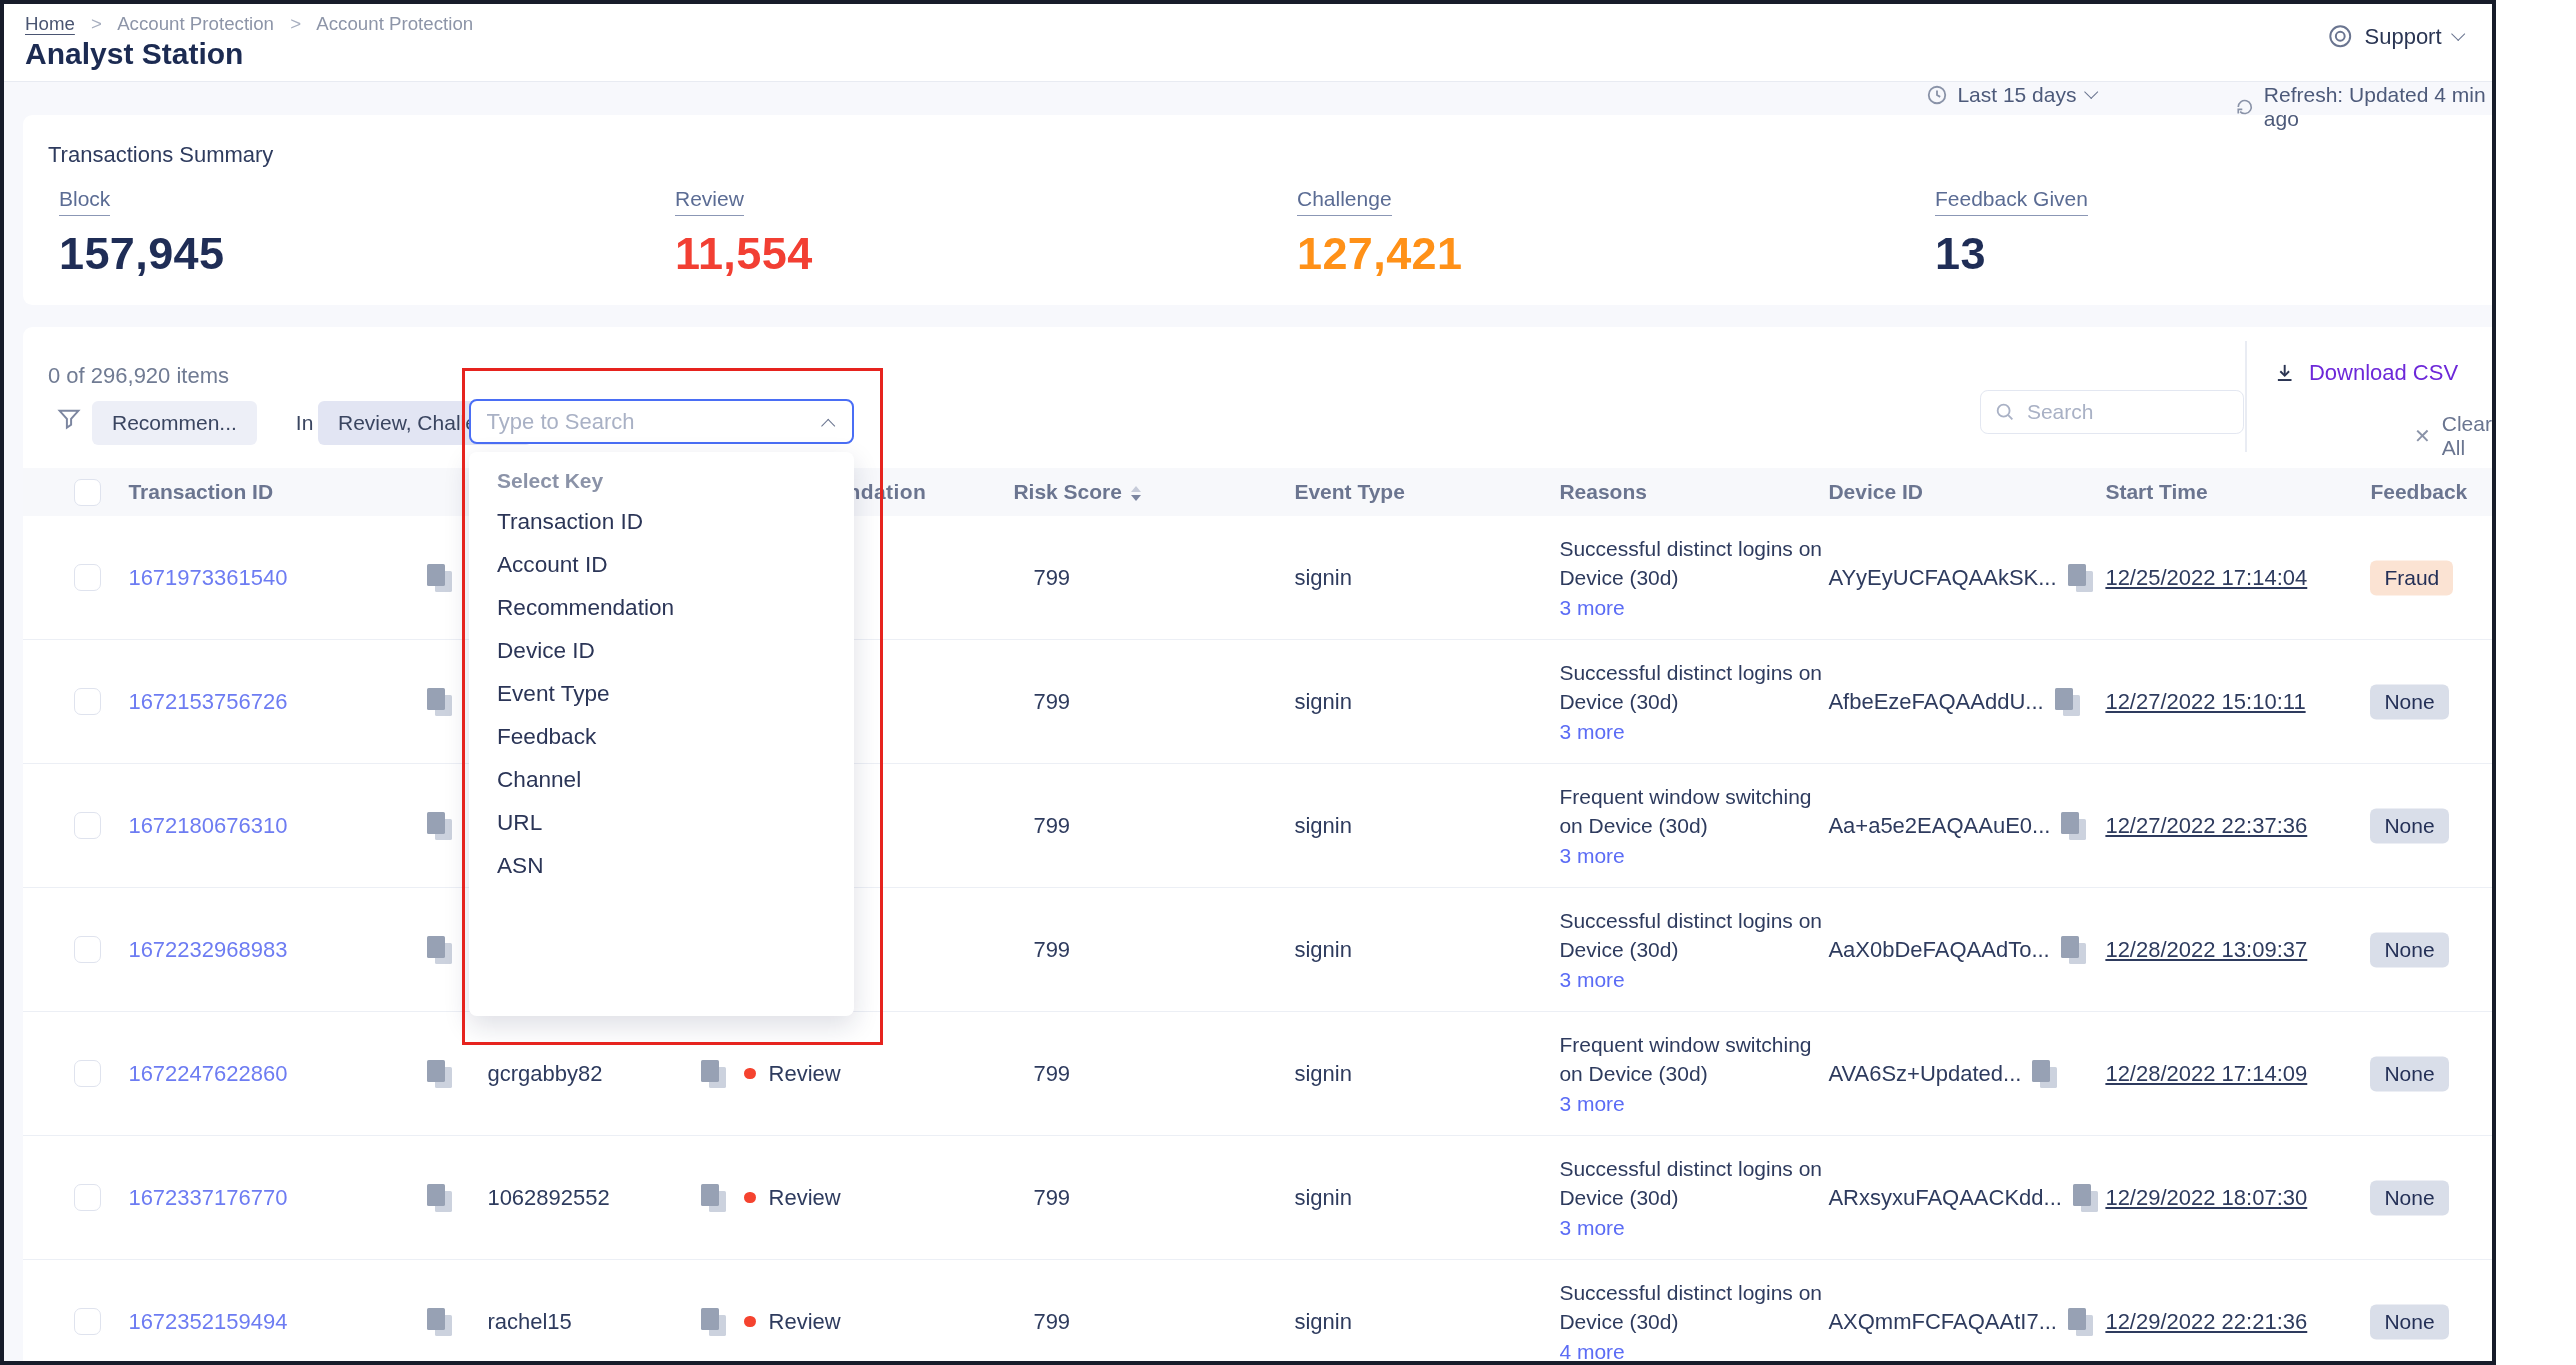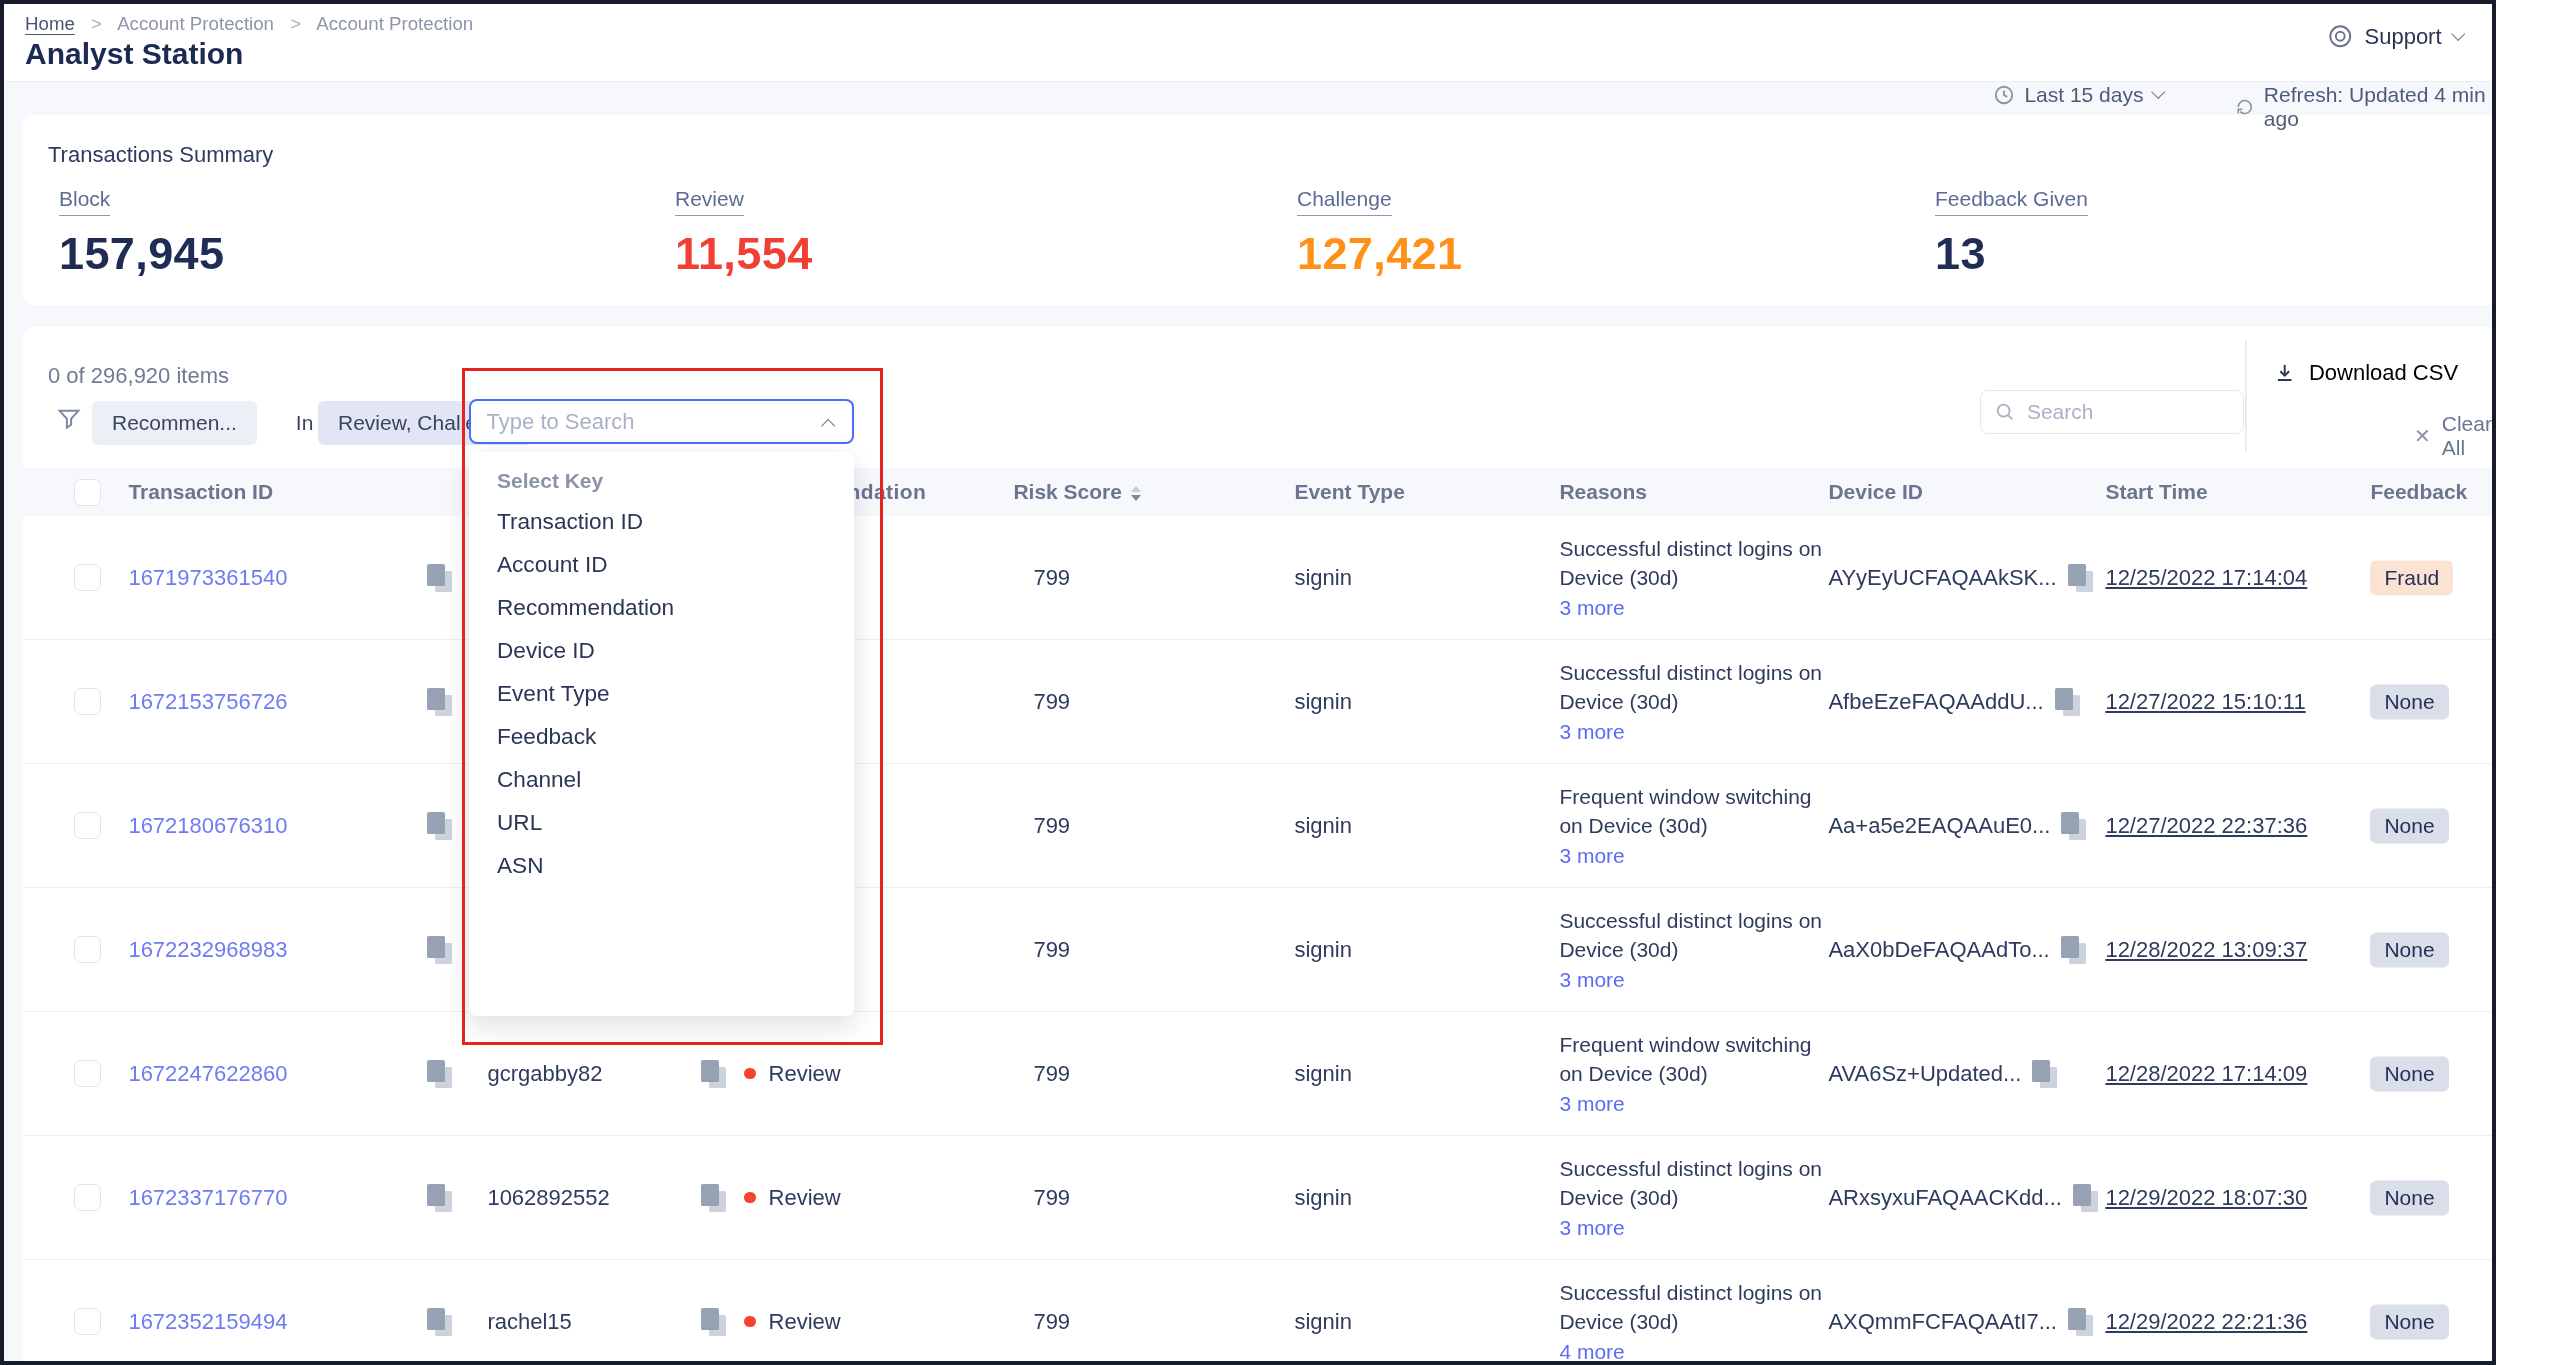--- a/index.html
+++ b/index.html
@@ -13,40 +13,40 @@
   .breadcrumb .crumb-link{color:#4a5572;text-decoration:underline;text-underline-offset:3.9px;}
   .breadcrumb .sep{margin:0 11px;color:#a7aebf;}
   .page-title{position:absolute;left:25px;top:37px;font-size:30px;font-weight:600;color:#1c2b52;z-index:6;}
   .support-wrap{position:absolute;left:2327px;top:23.4px;display:flex;align-items:center;gap:11px;z-index:6;}
   .support-label{font-size:22px;color:#2a3553;}
   .chev{width:9.4px;height:9.4px;border-right:1.9px solid #6a7590;border-bottom:1.9px solid #6a7590;transform:rotate(45deg);margin-top:-4.7px;}
   .avatar{position:absolute;left:2523px;top:18.7px;width:37px;height:37px;z-index:6;}
 
   
   .time-row-item{position:absolute;top:83px;display:flex;align-items:center;gap:9.4px;font-size:21px;color:#4d5a7a;z-index:4;}
-  .range-block{left:1993px;text-align:right;}
+  .range-block{left:1926px;text-align:right;}
   .refresh-block{left:2235px;}
 
   
   .summary-card{position:absolute;left:23.4px;top:115px;width:2529px;height:190px;background:#fff;border-radius:9.4px;z-index:3;}
   .summary-title{position:absolute;left:48px;top:142px;font-size:22px;color:#2e3b5e;z-index:4;}
   .stat{position:absolute;top:187px;z-index:4;}
   .stat-label{display:inline-block;font-size:21px;color:#5b6c94;border-bottom:1.2px solid #8b97b5;padding-bottom:3.9px;}
   .stat-value{margin-top:12.5px;font-size:45px;font-weight:700;letter-spacing:0.4px;}
   .stat-0{left:59px;} .stat-1{left:675px;} .stat-2{left:1297px;} .stat-3{left:1935px;}
 
   
   .table-card{position:absolute;left:23.4px;top:327px;width:2529px;height:1185px;background:#fff;border-radius:9.4px;z-index:3;}
   .items-count{position:absolute;left:48px;top:363px;font-size:22px;color:#707b93;z-index:4;}
   .search-box{position:absolute;left:1980px;top:355px;width:249px;height:42px;border:1.2px solid #e3e7f1;border-radius:7.8px;background:#fff;display:flex;align-items:center;padding:0 0 0 12.5px;z-index:4;margin-top:35px;}
   .search-box input{border:none;outline:none;font-size:21px;color:#2b3557;width:179px;margin-left:9.4px;font-family:inherit;background:transparent;}
   .search-box input::placeholder{color:#a9b1c5;}
   .toolbar-divider{position:absolute;left:2245px;top:341px;width:1.6px;height:111px;background:#e9ecf3;z-index:4;}
   .download-wrap{position:absolute;left:2273px;top:360px;display:flex;align-items:center;gap:12.5px;z-index:4;}
-  .download-label{font-size:22px;color:#000000;}
+  .download-label{font-size:22px;color:#6d28d9;}
   .gear{position:absolute;left:2493px;top:352px;font-size:31px;color:#98a1b3;z-index:4;}
   .clear-wrap{position:absolute;left:2414px;top:412px;display:flex;align-items:center;gap:11px;font-size:21px;color:#6a7590;z-index:4;}
   .clear-x{font-size:20px;color:#8a93a8;}
 
   .funnel{position:absolute;left:55px;top:405px;z-index:4;}
   .pill{position:absolute;top:401px;height:44px;border-radius:6.2px;display:flex;align-items:center;padding:0 20px;font-size:21px;color:#3a4560;z-index:4;}
   .pill-field{left:92px;background:#edeff7;}
   .pill-op{left:274px;background:transparent;padding:0 7.8px;margin-left:14px;}
   .pill-values{left:318px;background:#e2e5f3;}
 

